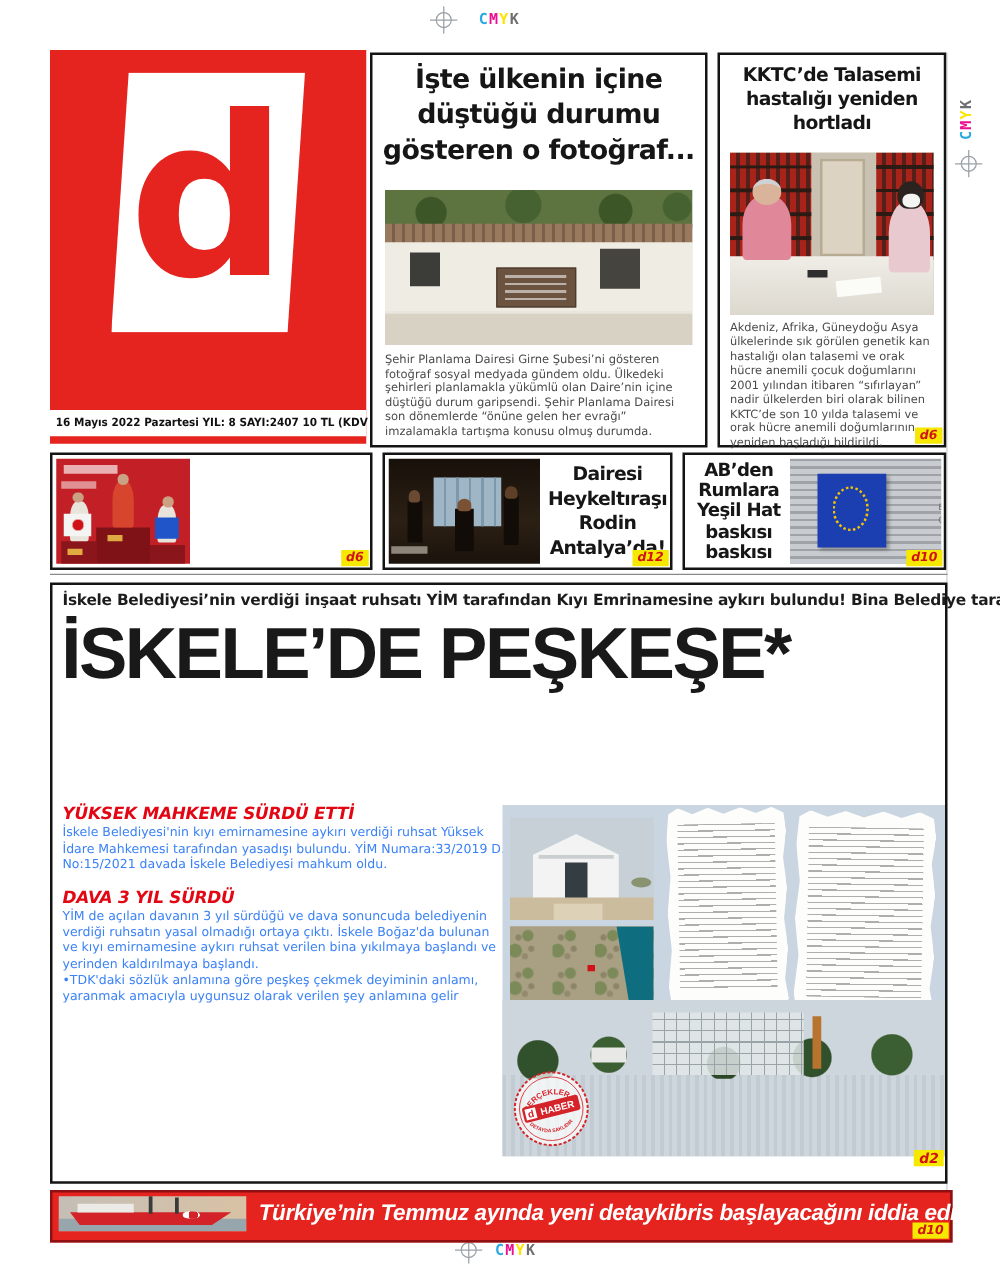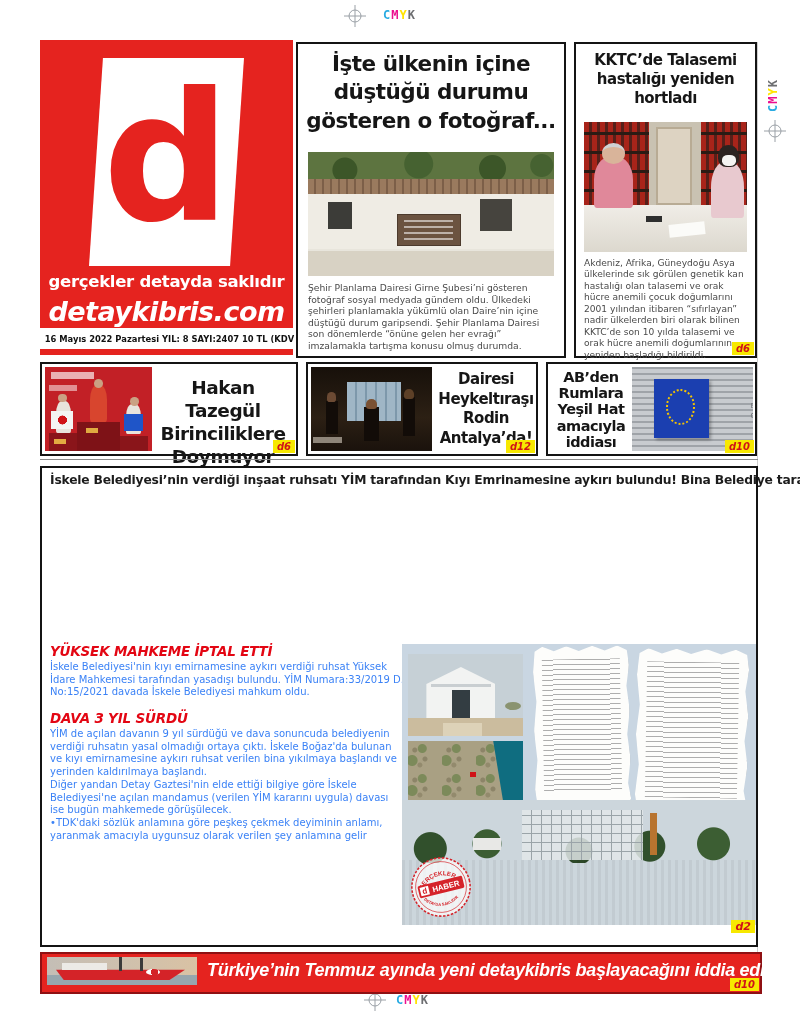--- a/index.html
+++ b/index.html
@@ -85,22 +85,20 @@
       <line x1="11" y1="0" x2="11" y2="22" stroke="#9aa0a6"></line>
   </svg>
   <div class="cmyk" style="left:396px;top:993px"><span class="c">C</span><span class="m">M</span><span class="y">Y</span><span class="k">K</span></div>
 
   <div class="vline"></div>
 
   <div id="masthead">
     <div id="logoShape">
         <span>d</span>
       </div>
-    <div id="tagline">gerçekler detayda saklıdır</div>
-    <div id="website">detaykibris.com</div>
     <div id="datebar">
         <span>16 Mayıs 2022  Pazartesi  YIL: 8   SAYI:2407  10 TL (KDV DAHİL)</span>
       </div>
   </div>
 
   <div class="box" style="left:296px;top:42px;width:270px;height:316px;">
     <div class="hl" style="position:absolute;left:4px;top:6px;width:258px;font-size:21.5px;line-height:1.32;">İşte ülkenin içine düştüğü durumu gösteren o fotoğraf...</div>
     <div class="ph" style="left:10px;top:108px;width:246px;height:124px;background:#e8e5dc;">
       <div style="left:0;top:0;width:100%;height:24%;background:#5d7440;background-image:radial-gradient(circle at 15% 60%,#3c5628 12px,transparent 13px),radial-gradient(circle at 45% 40%,#466231 14px,transparent 15px),radial-gradient(circle at 75% 55%,#3c5628 13px,transparent 14px),radial-gradient(circle at 95% 45%,#466231 11px,transparent 12px);"></div>
       <div style="left:0;top:22%;width:100%;height:12%;background:repeating-linear-gradient(90deg,#9a7a5e 0 6px,#7c5f48 6px 8px);"></div>
@@ -145,71 +143,70 @@
       <div style="left:45.5%;top:14%;width:9%;height:11%;background:#caa183;border-radius:50%;"></div>
       <div style="left:10%;top:40%;width:14%;height:38%;background:#e8e4dc;border-radius:40% 40% 10% 10%;"></div>
       <div style="left:12.5%;top:32%;width:8%;height:10%;background:#caa183;border-radius:50%;"></div>
       <div style="right:10%;top:44%;width:14%;height:36%;background:#e8e4dc;border-radius:40% 40% 10% 10%;"></div>
       <div style="right:12.5%;top:36%;width:8%;height:10%;background:#caa183;border-radius:50%;"></div>
       <div style="left:6%;top:52%;width:20%;height:22%;background:#f4f4f2;background-image:radial-gradient(circle at 52% 50%,#d01217 30%,transparent 32%),radial-gradient(circle at 64% 50%,#f4f4f2 26%,transparent 28%);"></div>
       <div style="right:8%;top:56%;width:18%;height:20%;background:#1f55c8;"></div>
       <div style="left:8%;bottom:8%;width:12%;height:6%;background:#f7d14c;opacity:.8;"></div>
       <div style="left:38%;bottom:22%;width:12%;height:6%;background:#f7d14c;opacity:.8;"></div>
     </div>
-    <div class="hl" style="position:absolute;left:112px;top:12px;width:138px;font-size:18.5px;line-height:1.25;">Hakan Tazegül Birinciliklere Doymuyor</div>
     <div class="badge" style="right:1px;bottom:1px;">d6</div>
   </div>
 
   <div class="box" style="left:306px;top:362px;width:232px;height:94px;">
     <div class="ph" style="left:3px;top:3px;width:121px;height:84px;background:linear-gradient(#17100a,#2c2014 60%,#1a120c);">
       <div style="left:30%;top:18%;width:44%;height:46%;background:#9fb6c6;background-image:repeating-linear-gradient(90deg,transparent 0 8px,#7d98ab 8px 10px);"></div>
       <div style="left:12%;top:40%;width:10%;height:40%;background:#120c08;"></div>
       <div style="left:13%;top:30%;width:8%;height:12%;background:#6b4a33;border-radius:50% 50% 30% 30%;"></div>
       <div style="left:44%;top:48%;width:12%;height:40%;background:#120c08;"></div>
       <div style="left:45.5%;top:38%;width:9%;height:12%;background:#7a5133;border-radius:50% 50% 30% 30%;"></div>
       <div style="right:14%;top:36%;width:10%;height:46%;background:#120c08;"></div>
       <div style="right:15%;top:26%;width:8%;height:12%;background:#5d4027;border-radius:50% 50% 30% 30%;"></div>
       <div style="left:2%;bottom:10%;width:24%;height:7%;background:#8e857a;"></div>
     </div>
     <div class="hl" style="position:absolute;left:128px;top:6px;width:100px;font-size:15px;line-height:1.3;">Dairesi Heykeltıraşı Rodin Antalya’da!</div>
     <div class="badge" style="right:1px;bottom:1px;">d12</div>
   </div>
 
   <div class="box" style="left:546px;top:362px;width:211px;height:94px;">
-    <div class="hl" style="position:absolute;left:4px;top:5px;width:78px;font-size:14.5px;line-height:1.12;">AB’den Rumlara Yeşil Hat amacıyla iddiası</div>
+    <div class="hl" style="position:absolute;left:4px;top:5px;width:78px;font-size:14.5px;line-height:1.12;">AB’den Rumlara Yeşil Hat baskısı baskısı</div>
     <div class="ph" style="left:84px;top:3px;width:121px;height:84px;background:#b4b7bb;">
       <div style="left:0;top:0;width:100%;height:100%;background:repeating-linear-gradient(0deg,#c8cbcf 0 4px,#9fa3a8 4px 6px);"></div>
       <div style="left:18%;top:14%;width:46%;height:70%;background:#1b3fb0;box-shadow:2px 2px 3px rgba(0,0,0,.3);display:flex;align-items:center;justify-content:center;">
           <div style="left:22%;top:18%;width:52%;height:60%;border:2px dotted #f5c400;border-radius:50%;"></div>
         </div>
       <div style="right:2%;top:42%;font-size:7px;color:#6f7277;position:absolute;text-align:left;line-height:1.4;">
           <span>Europe</span>
           <br>
           <span>Comm</span>
         </div>
     </div>
     <div class="badge" style="right:1px;bottom:1px;">d10</div>
   </div>
 
   <div class="sep"></div>
 
   <div class="box" id="mainBox">
     <div id="kicker">İskele Belediyesi’nin verdiği inşaat ruhsatı YİM tarafından Kıyı Emrinamesine aykırı bulundu! Bina Belediye tarafından yıkılmaya başlandı...</div>
+    <div class="main-h1" style="top:26px;">İSKELE’DE PEŞKEŞE*</div>
 
     <div id="mcol">
       <div class="sec">
-        <h3>YÜKSEK MAHKEME İPTAL ETTİ</h3>
+        <h3>YÜKSEK MAHKEME SÜRDÜ ETTİ</h3>
         <p>İskele Belediyesi'nin kıyı emirnamesine aykırı verdiği ruhsat Yüksek İdare Mahkemesi tarafından yasadışı bulundu. YİM Numara:33/2019 D. No:15/2021 davada İskele Belediyesi mahkum oldu.</p>
       </div>
       <div class="sec">
         <h3>DAVA 3 YIL SÜRDÜ</h3>
-        <p>YİM de açılan davanın 9 yıl sürdüğü ve dava sonuncuda belediyenin verdiği ruhsatın yasal olmadığı ortaya çıktı.  İskele Boğaz'da bulunan ve kıyı emirnamesine aykırı ruhsat verilen bina yıkılmaya başlandı ve yerinden kaldırılmaya başlandı.</p>
+        <p>YİM de açılan davanın 3 yıl sürdüğü ve dava sonuncuda belediyenin verdiği ruhsatın yasal olmadığı ortaya çıktı.  İskele Boğaz'da bulunan ve kıyı emirnamesine aykırı ruhsat verilen bina yıkılmaya başlandı ve yerinden kaldırılmaya başlandı.</p>
       </div>
       <div class="sec">
-        <p>Diğer yandan Detay Gaztesi'nin elde ettiği bilgiye göre İskele Belediyesi'ne açılan mandamus (verilen YİM kararını uygula) davası ise bugün mahkemede görüşülecek.</p>
         <p>•TDK'daki sözlük anlamına göre peşkeş çekmek deyiminin anlamı, yaranmak amacıyla uygunsuz olarak verilen şey anlamına gelir</p>
       </div>
     </div>
 
     <div id="collage">
 
       <div class="ph" style="left:6px;top:10px;width:115px;height:82px;background:#c6d0d6;">
         <div style="left:16%;top:16%;width:60%;height:64%;background:#f2f3f2;clip-path:polygon(0 32%,50% 0,100% 32%,100% 100%,0 100%);"></div>
         <div style="left:38%;top:44%;width:16%;height:36%;background:#333d42;"></div>
         <div style="left:20%;top:36%;width:52%;height:4%;background:#c9ced1;"></div>

